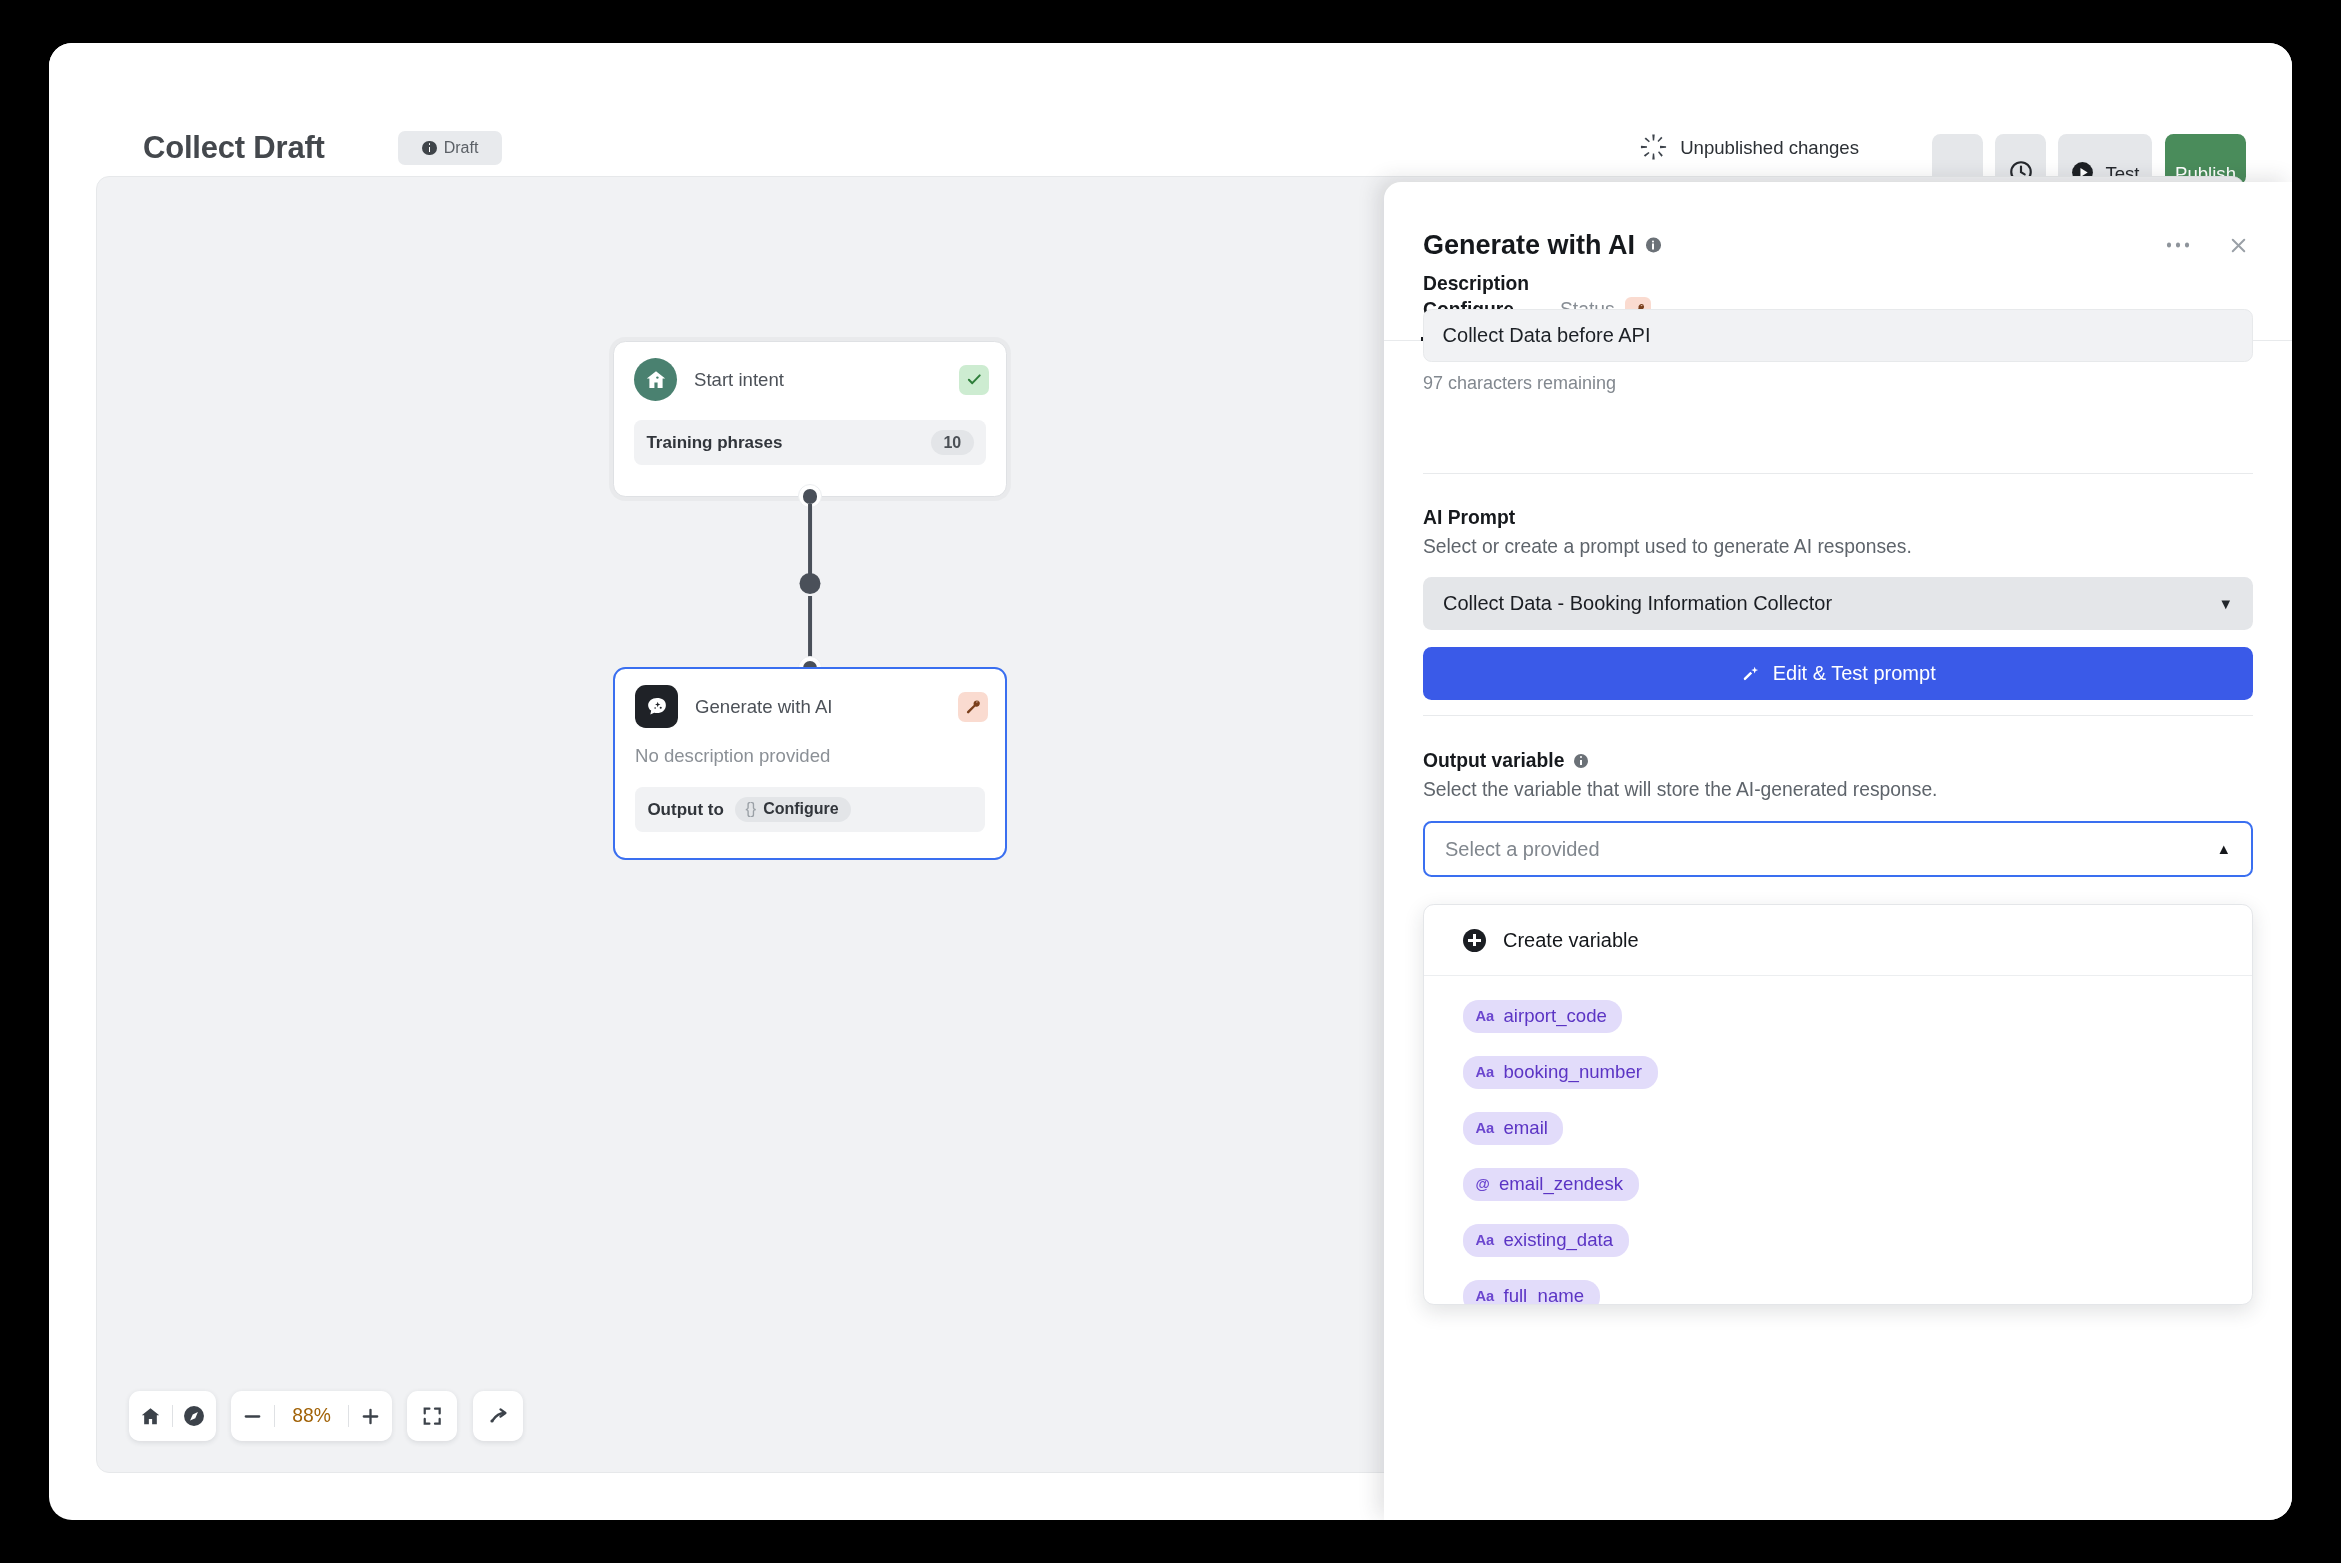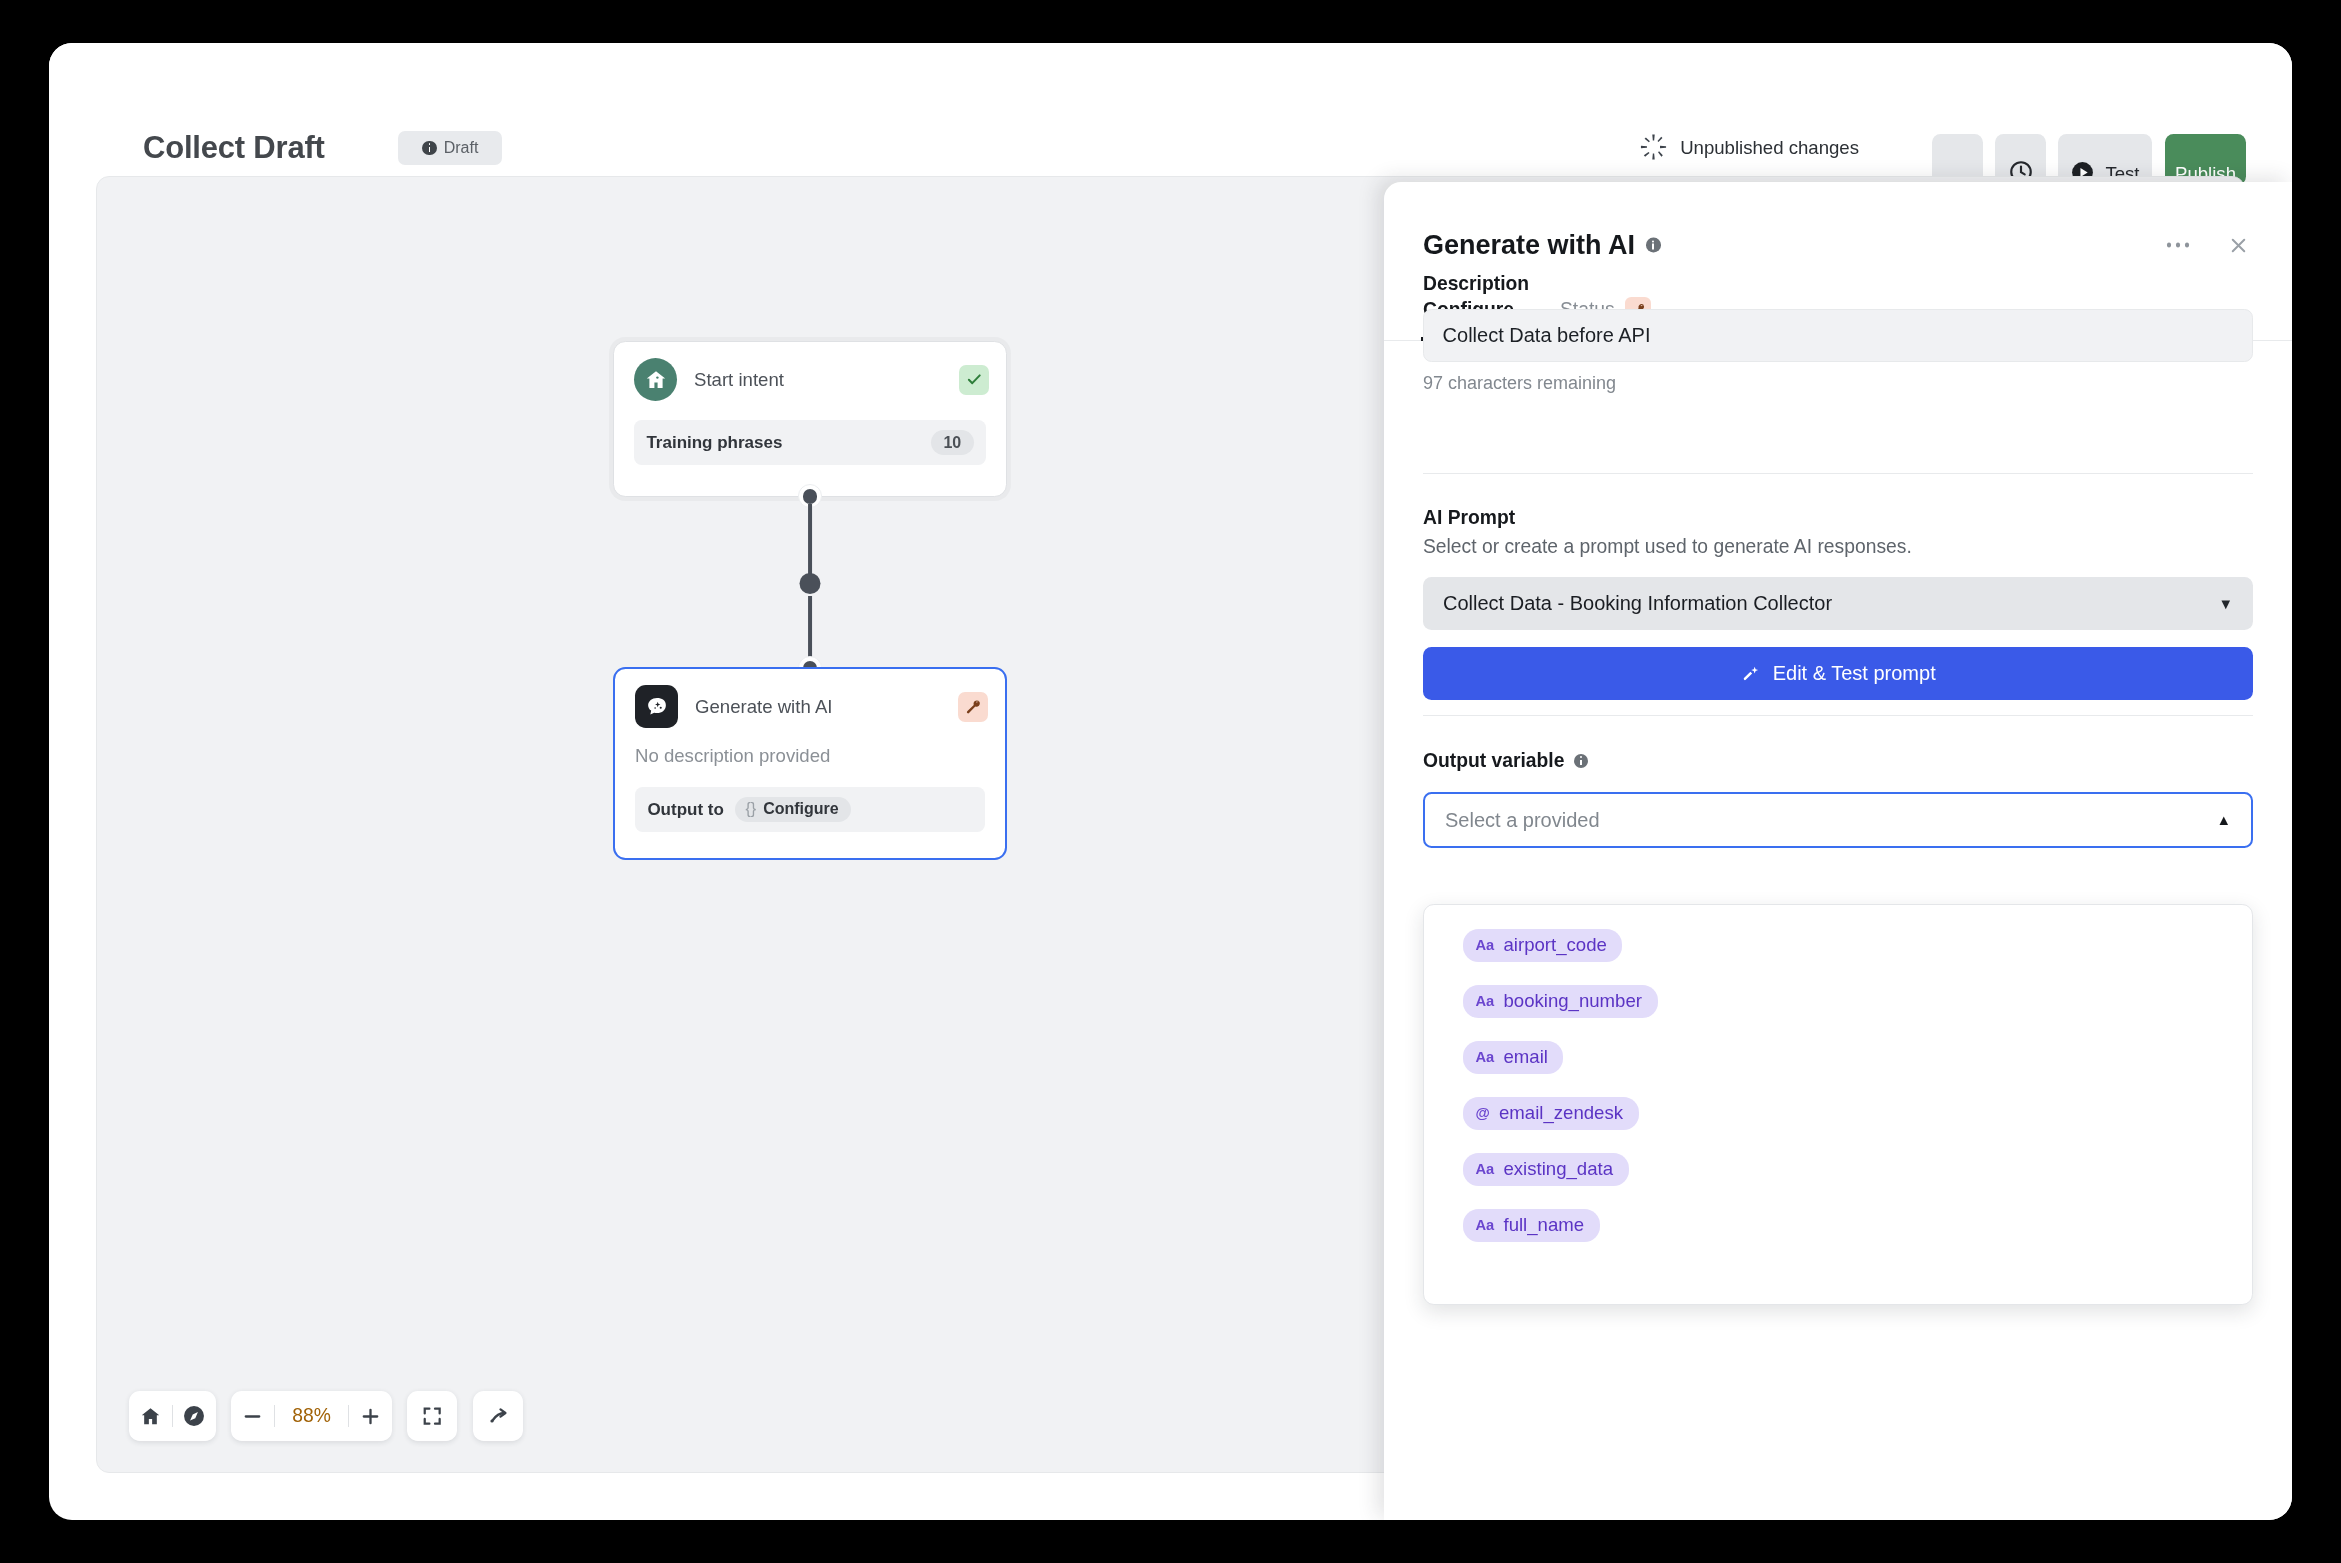--- a/index.html
+++ b/index.html
@@ -538,27 +538,32 @@
       </button>
     </div>
 
     <div class="divider" id="div-2"></div>
 
     <div class="sec" id="sec-output">
       <div class="field-label">
         <span>Output variable</span>
         <span class="info-dot grey"></span>
       </div>
+      <div class="field-help">Select the variable that will store the AI-generated response.</div>
       <div class="select-box focused">
         <span>Select a provided</span>
         <span class="caret" style="color:#15181c;">▲</span>
       </div>
     </div>
 
     <div id="dropdown">
+      <div id="dd-create">
+        <span class="plus-circle"></span>
+        <span>Create variable</span>
+      </div>
       <div id="dd-list">
         <div class="dd-item">
           <span class="var-pill">
             <span class="ptype">Aa</span>
             <span>airport_code</span>
           </span>
         </div>
         <div class="dd-item">
           <span class="var-pill">
             <span class="ptype">Aa</span>

